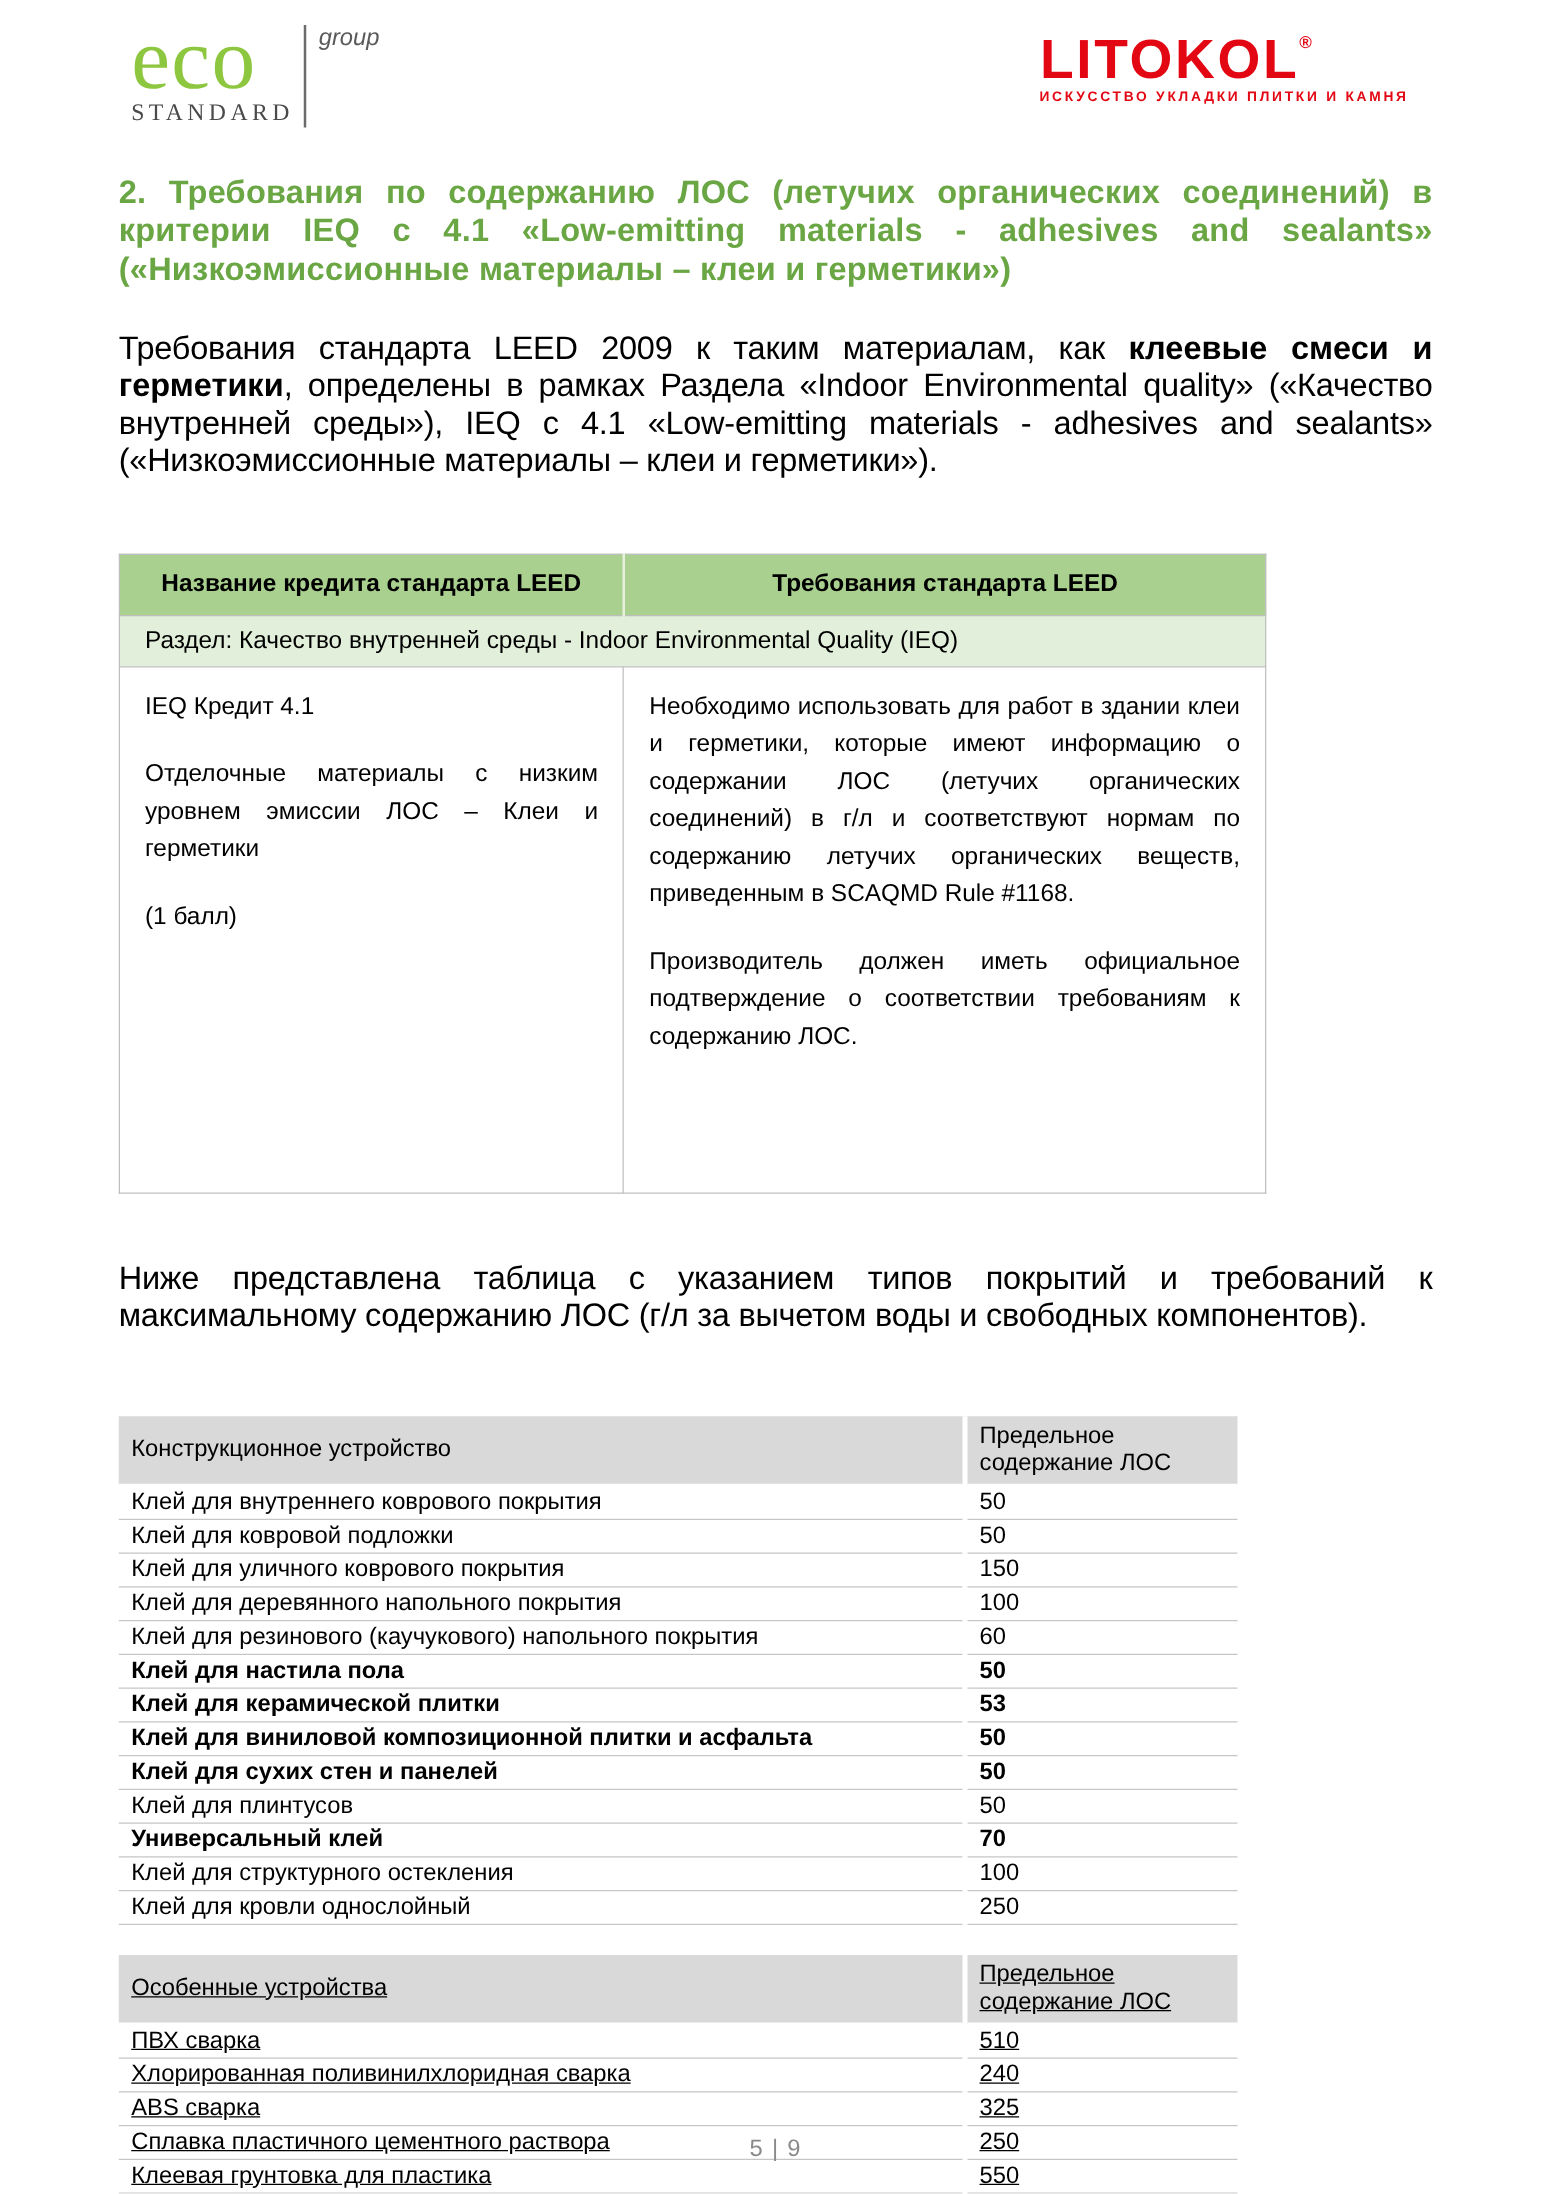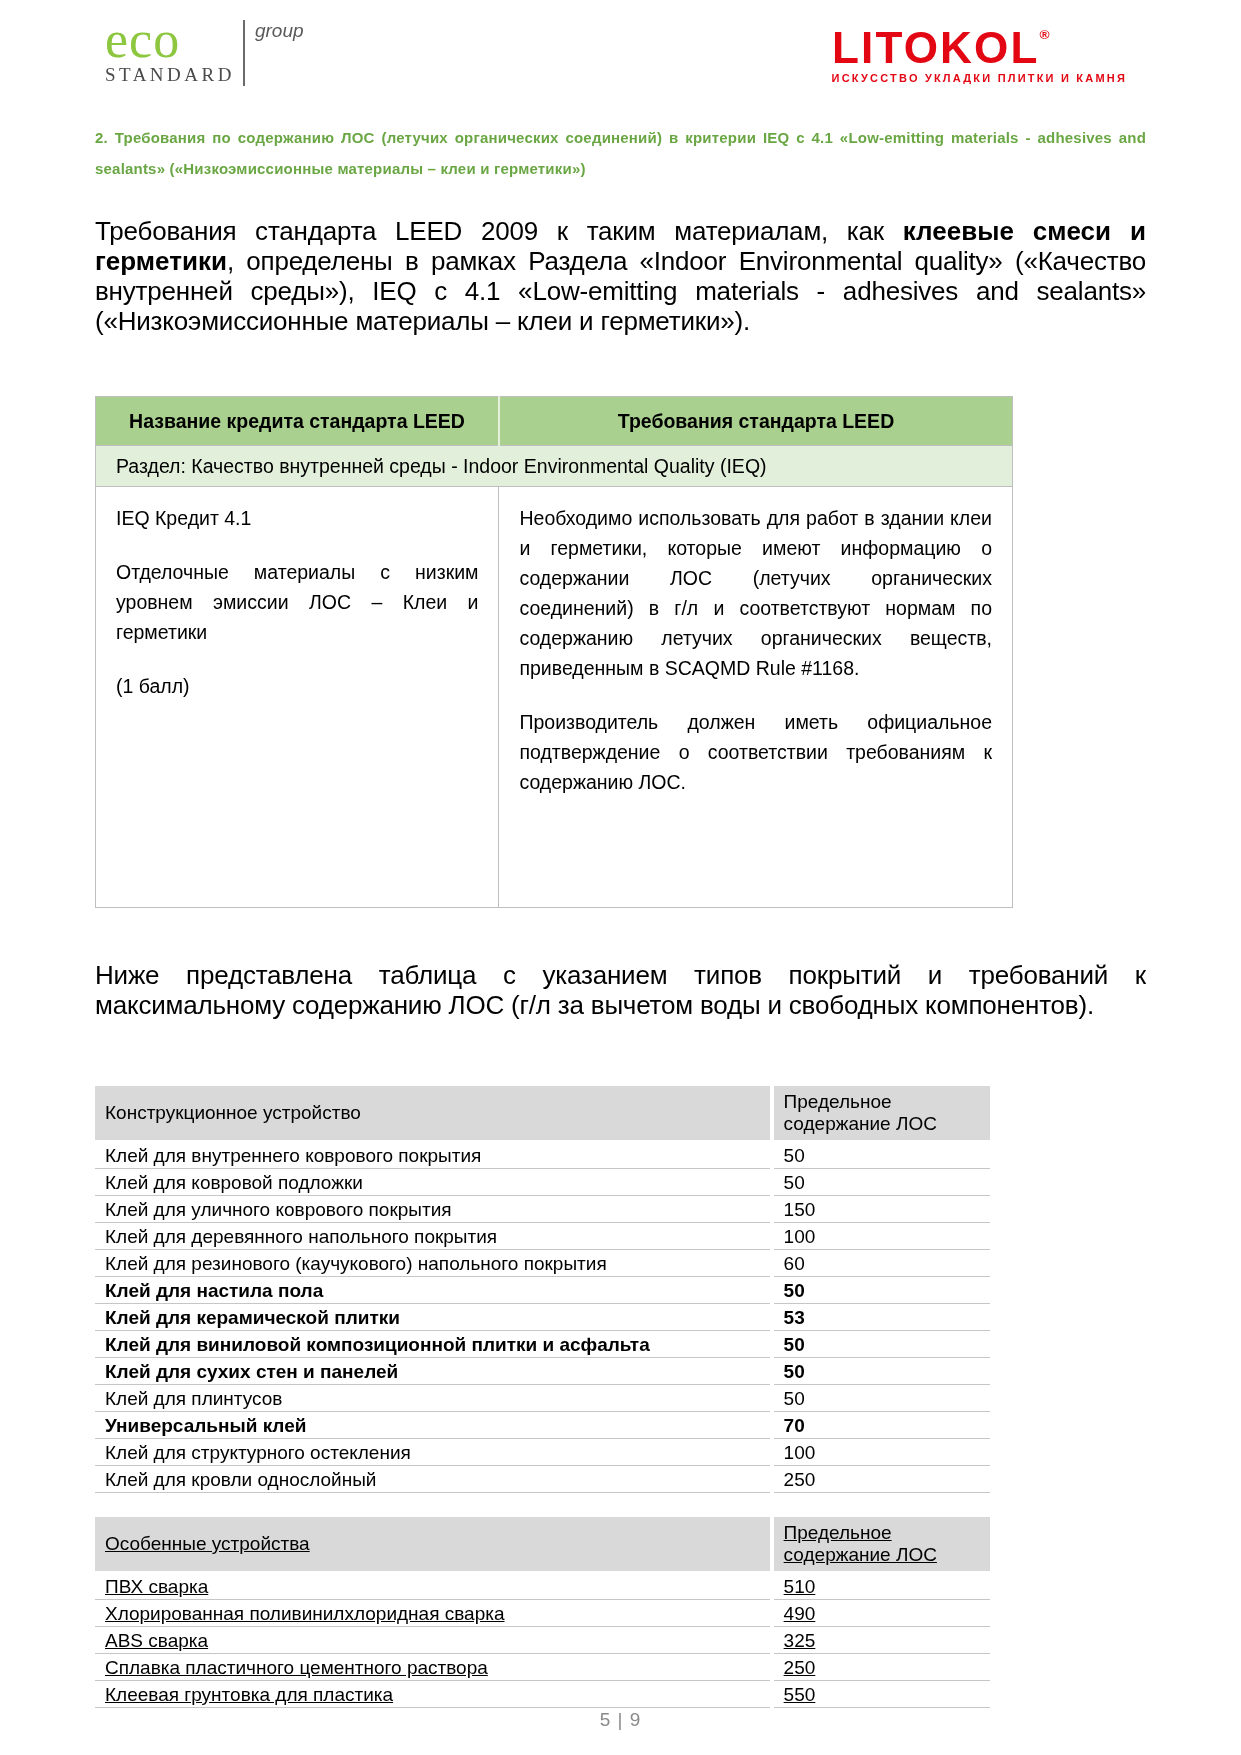--- a/index.html
+++ b/index.html
@@ -17,21 +17,21 @@
     display:flex;
     justify-content:space-between;
     align-items:flex-start;
     padding:18px 114px 0 105px;
   }
   .eco-logo{display:flex;align-items:stretch;}
   .eco-col{display:flex;flex-direction:column;align-items:flex-start;}
   .eco-word{
     font-family:"Liberation Serif",serif;
     color:#8dc63f;
-    font-size:52px;
+    font-size:70px;
     line-height:0.85;
     letter-spacing:1px;
   }
   .eco-standard{
     font-family:"Liberation Serif",serif;
     color:#4a4a4a;
     font-size:19px;
     letter-spacing:3.5px;
     margin-top:2px;
   }
@@ -59,21 +59,21 @@
     font-size:11px;
     letter-spacing:2.2px;
     margin-top:6px;
   }
   
   .content{padding:0 95px;}
   .heading{
     margin:36px 0 0 0;
     color:#6aa744;
     font-weight:bold;
-    font-size:15px;
+    font-size:26px;
     line-height:31px;
     text-align:justify;
     letter-spacing:0.2px;
   }
   .para{
     margin:32px 0 0 0;
     font-size:26px;
     line-height:30px;
     text-align:justify;
     letter-spacing:-0.2px;
@@ -280,21 +280,21 @@
       </thead>
       <tbody>
 
           <tr>
             <td class="label">ПВХ сварка</td>
             <td class="value">510</td>
           </tr>
 
           <tr>
             <td class="label">Хлорированная поливинилхлоридная сварка</td>
-            <td class="value">490</td>
+            <td class="value">240</td>
           </tr>
 
           <tr>
             <td class="label">ABS сварка</td>
             <td class="value">325</td>
           </tr>
 
           <tr>
             <td class="label">Сплавка пластичного цементного раствора</td>
             <td class="value">250</td>

